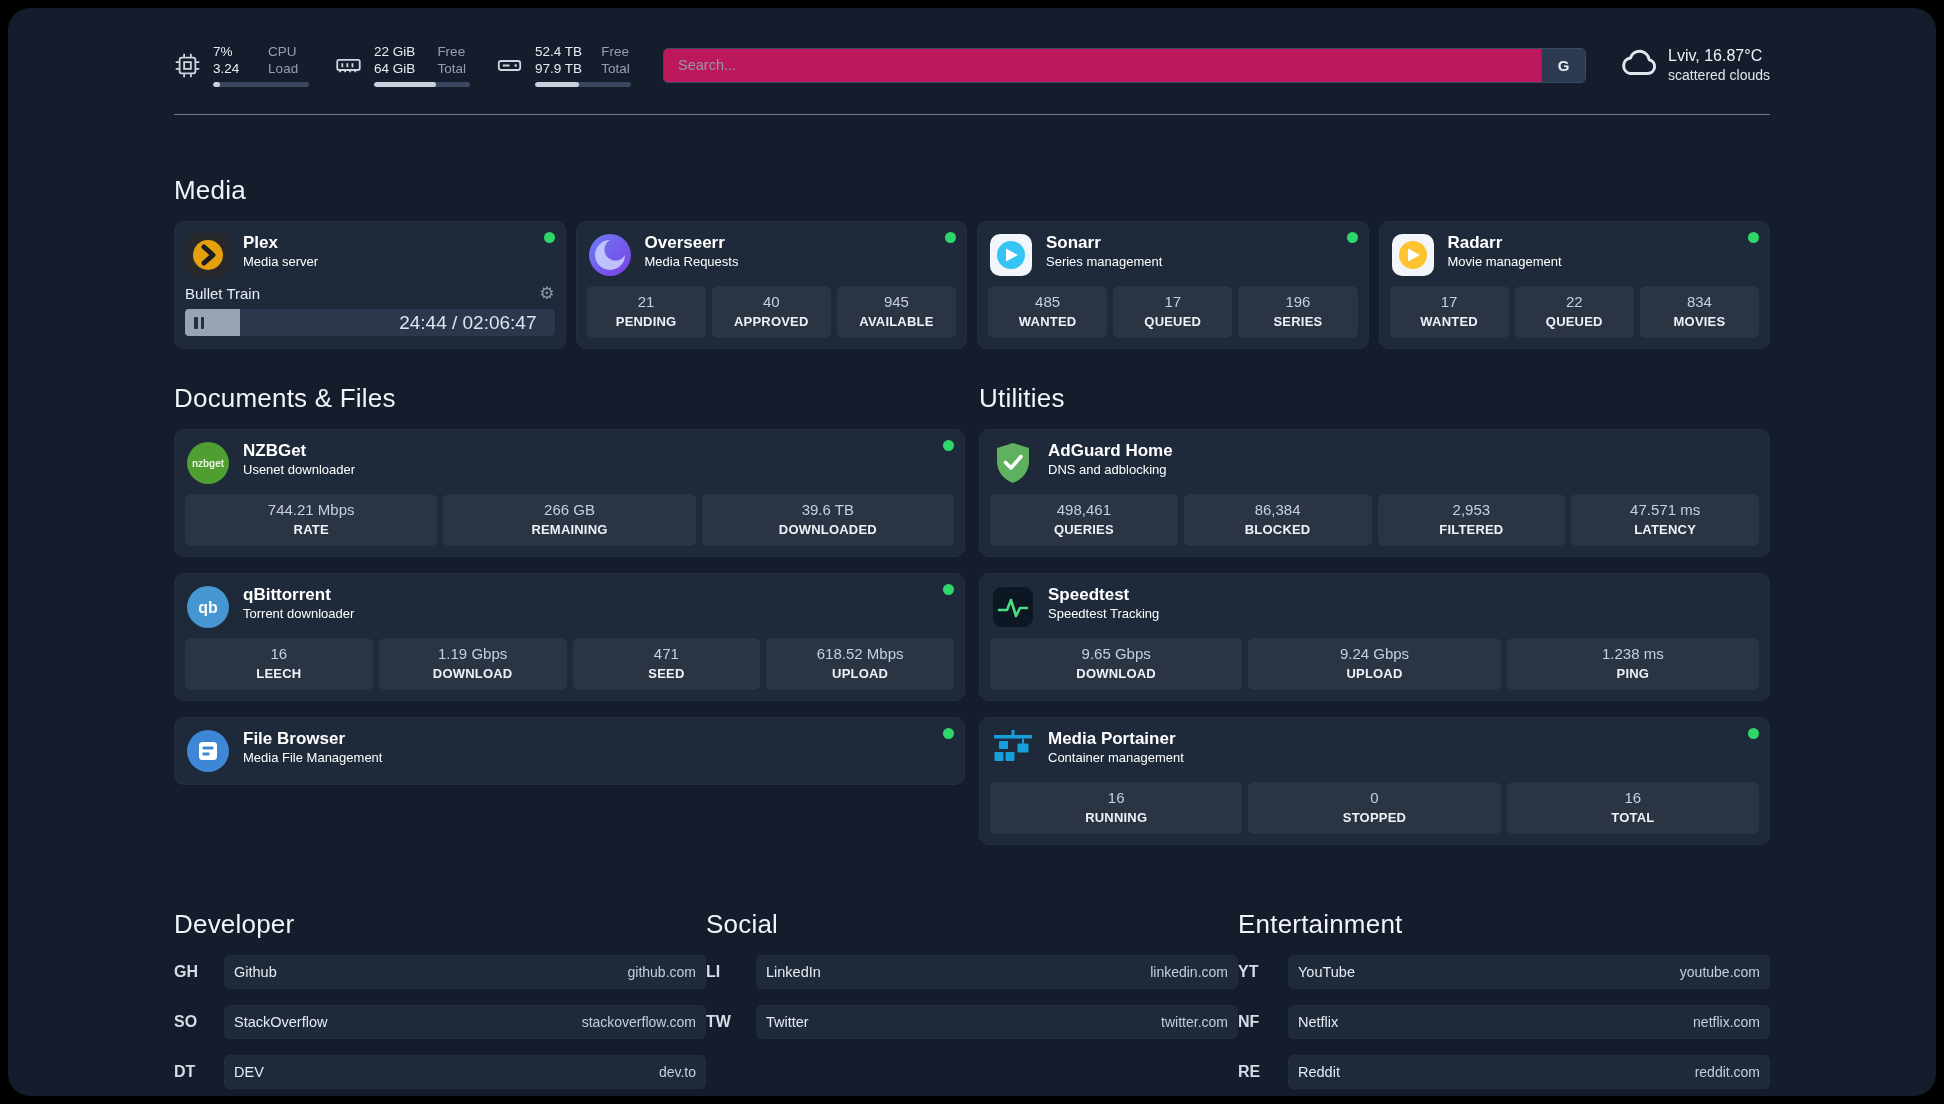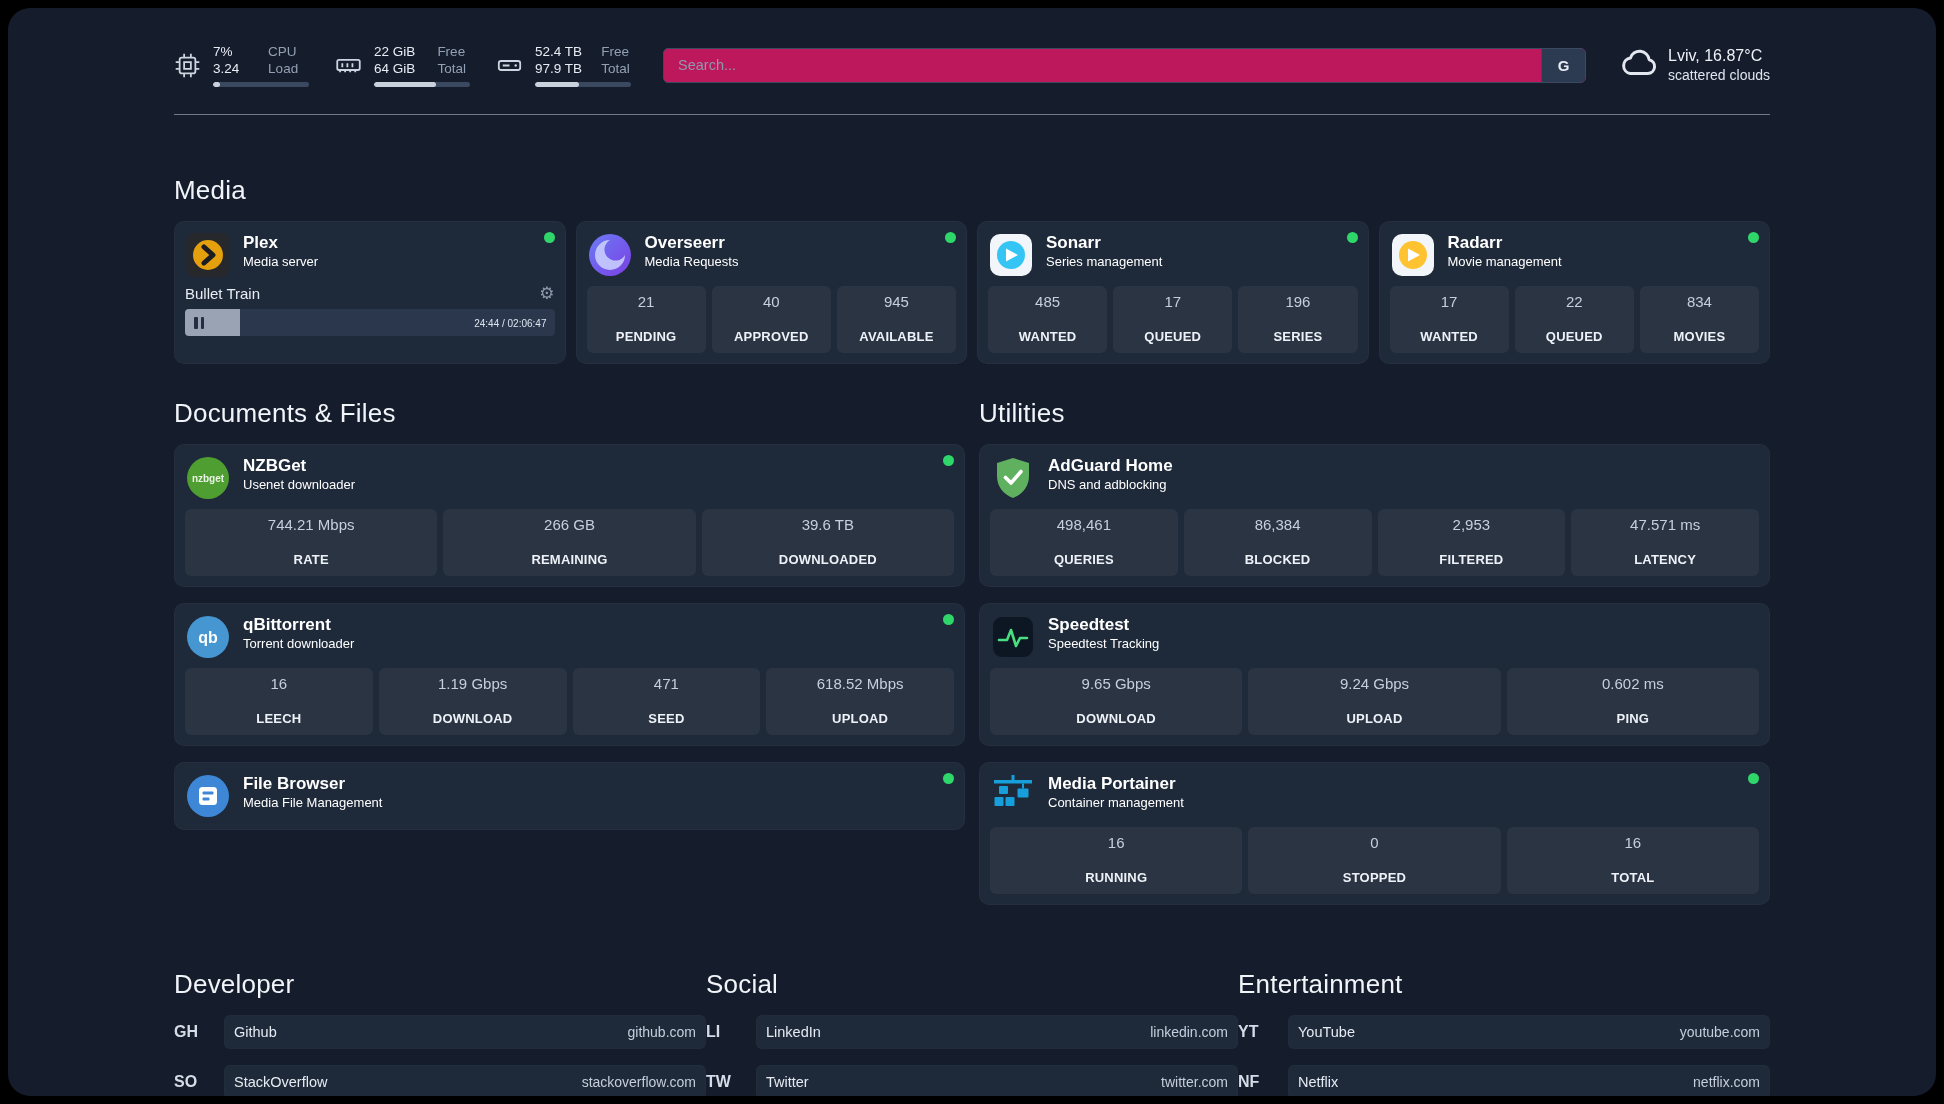--- a/index.html
+++ b/index.html
@@ -42,32 +42,32 @@
   .card { background:#1e2939; border-radius:10px; padding:10px; border:1px solid rgba(255,255,255,.03); }
   .card-head { display:flex; align-items:flex-start; gap:12px; }
   .app-icon { width:46px; height:46px; flex:0 0 auto; display:block; }
   .titles .t { font-size:17px; font-weight:600; color:#ffffff; line-height:21px; }
   .titles .s { font-size:13px; color:#ffffff; line-height:17px; }
   .dot { width:11px; height:11px; border-radius:50%; background:var(--status-green,#2fd66a); margin-left:auto; }
 
   .stats { display:flex; gap:6px; margin-top:8px; }
   .stat { flex:1; background:rgba(255,255,255,.055); border-radius:6px; text-align:center; padding:7px 4px 8px; }
   .stat .v { font-size:15px; color:#c6cfdd; line-height:18px; }
-  .stat .l { font-size:13px; font-weight:700; color:#eef2f8; margin-top:18px; line-height:16px; letter-spacing:.2px; }
+  .stat .l { font-size:13px; font-weight:700; color:#eef2f8; margin-top:3px; line-height:16px; letter-spacing:.2px; }
 
   
   .player { margin-top:7px; }
   .player-top { display:flex; align-items:center; }
   .np { font-size:15px; color:#e8edf4; }
   .gear { margin-left:auto; color:#8c98ab; font-size:17px; line-height:1; cursor:pointer; }
   .pbar { position:relative; height:27px; background:#2a374d; border-radius:4px; margin-top:7px; overflow:hidden; }
   .pfill { position:absolute; left:0; top:0; bottom:0; background:#9aa3b4; }
   .pause { position:absolute; left:9px; top:50%; transform:translateY(-50%); display:flex; gap:3px; cursor:pointer; }
   .pause i { width:3.5px; height:12px; background:#242e41; border-radius:1px; display:block; }
-  .ptime { position:absolute; right:8px; top:50%; transform:translateY(-50%); font-size:10px; color:#dfe5ee; }
+  .ptime { position:absolute; right:18px; top:50%; transform:translateY(-50%); font-size:19px; color:#dfe5ee; }
 
   .twocol { display:grid; grid-template-columns:1fr 1fr; column-gap:14px; margin-top:34px; align-items:start; }
   .col { display:flex; flex-direction:column; gap:16px; }
 
   
   .links { display:grid; grid-template-columns:1fr 1fr 1fr; margin-top:64px; align-items:start; }
   .linkcol .section-heading { margin-bottom:6px; }
   .linkrow { display:flex; align-items:center; gap:14px; margin-top:16px; }
   .abbr { min-width:36px; font-size:16px; font-weight:600; color:#d5dce7; }
   .pill { flex:1; height:34px; background:#1e2939; border-radius:6px; display:flex; align-items:center;
@@ -421,21 +421,21 @@
           <div class="stats">
             <div class="stat">
               <div class="v">9.65 Gbps</div>
                 <div class="l">DOWNLOAD</div>
             </div>
             <div class="stat">
               <div class="v">9.24 Gbps</div>
                 <div class="l">UPLOAD</div>
             </div>
             <div class="stat">
-              <div class="v">0.602 ms</div>
+              <div class="v">1.238 ms</div>
                 <div class="l">PING</div>
             </div>
           </div>
         </div>
 
         <div class="card">
           <div class="card-head">
             <svg class="app-icon" viewBox="0 0 46 46" fill="var(--portainer-blue)">
               <rect x="4" y="7" width="38" height="3.5"></rect>
               <rect x="21.5" y="2" width="3" height="5"></rect>

